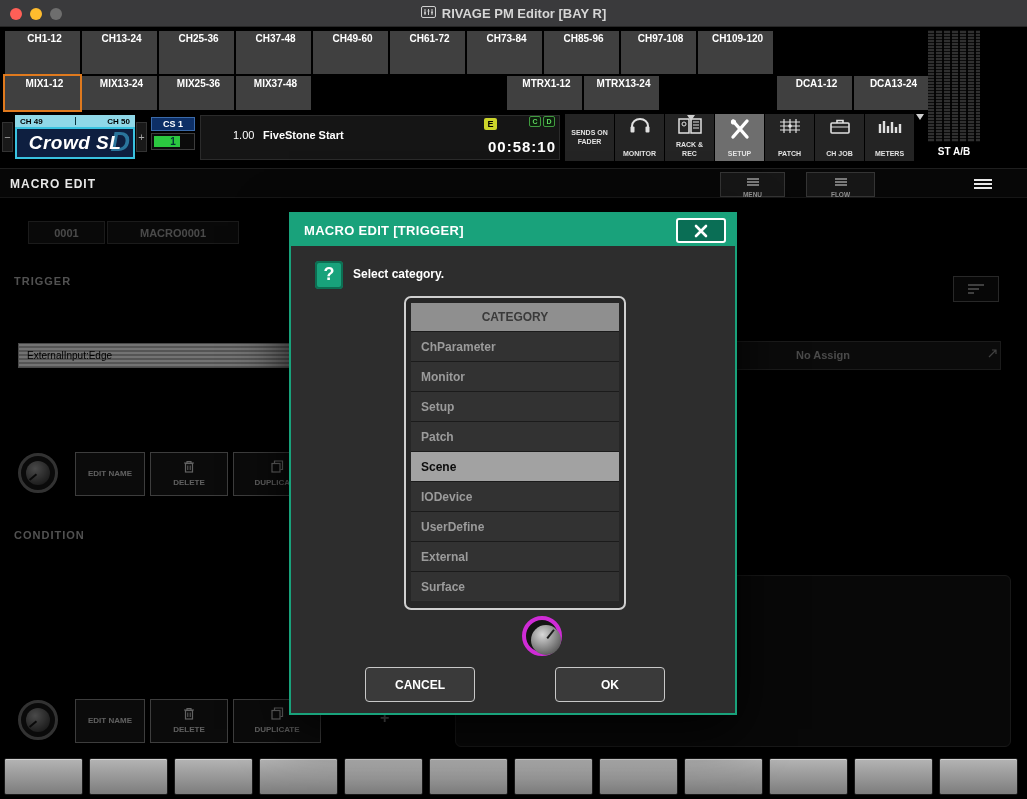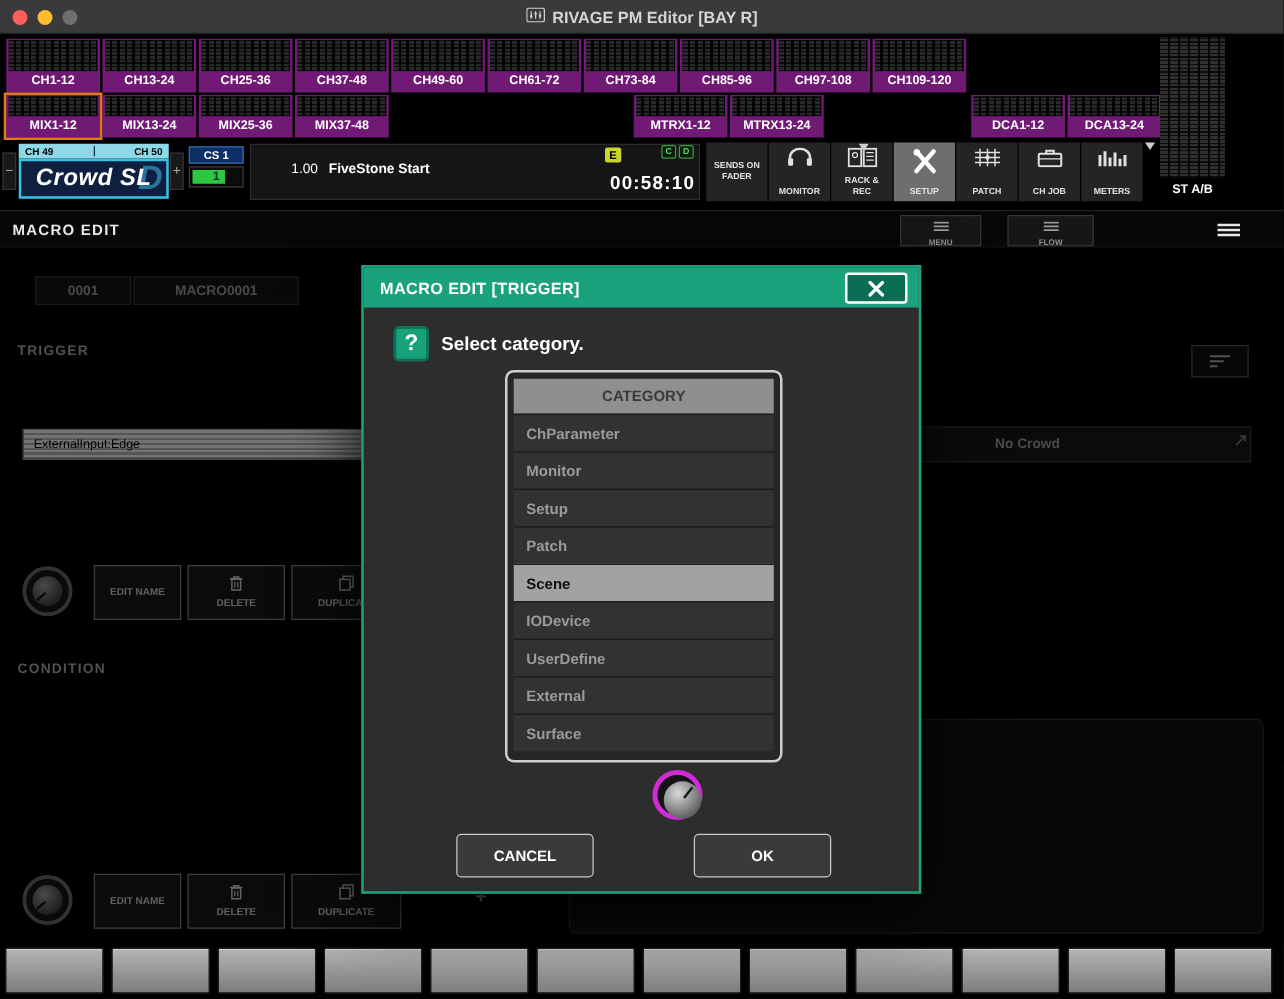--- a/index.html
+++ b/index.html
@@ -10,21 +10,21 @@
   
   .titlebar { position:absolute; left:0; top:0; width:1027px; height:27px; background:#3a3a3c; display:flex; align-items:center; justify-content:center; border-bottom:1px solid #262626; }
   .traffic { position:absolute; left:10px; top:8px; display:flex; gap:8px; }
   .light { width:12px; height:12px; border-radius:50%; }
   .light.red{background:#ff5f57}.light.yellow{background:#febc2e}.light.gray{background:#6e6e6e}
   .title-text { color:#d6d6d6; font-size:13px; font-weight:bold; display:flex; align-items:center; gap:6px; }
 
   
   #nav-row1 { position:absolute; left:5px; top:31px; display:flex; gap:2px; }
   #nav-row2 { position:absolute; left:5px; top:76px; display:flex; gap:2px; }
-  .nav-block { width:75px; height:43px; background:#701a75; display:flex; flex-direction:column; }
+  .nav-block { width:75px; height:43px; background:#404040; display:flex; }
   .nav-block.short { height:34px; }
   .mini-meters { height:25px; margin:1px 2px 0 2px;
     background-image: repeating-linear-gradient(0deg, rgba(0,0,0,.75) 0 1px, transparent 1px 3px),
                       repeating-linear-gradient(90deg, #292929 0 4px, #040404 4px 6px); }
   .short .mini-meters { height:16px; }
   .nav-label { flex:1; color:#fff; font-size:10px; font-weight:bold; text-align:center; padding-top:2px; white-space:nowrap; }
   .nav-block.selected { outline:2px solid #e07a1e; }
   .spacer-a { width:192px; } .spacer-b { width:114px; }
   .master-meters { position:absolute; left:928px; top:30px; width:52px; height:112px;
     background-image: repeating-linear-gradient(0deg, rgba(0,0,0,.75) 0 1px, transparent 1px 3px),
@@ -99,21 +99,21 @@
 
   
   .dim { position:absolute; left:0; top:198px; width:1027px; height:558px; background:rgba(0,0,0,.52); z-index:5; }
 
   
   .dialog { position:absolute; left:289px; top:212px; width:448px; height:503px; background:#2d2d2d; border:2px solid #19a27b; z-index:10; box-shadow:0 14px 50px rgba(0,0,0,.85); }
   .dialog-header { position:absolute; left:0; top:0; right:0; height:32px; background:#19a27b; display:flex; align-items:center; padding-left:13px; }
   .dialog-title { color:#fff; font-size:13px; font-weight:bold; letter-spacing:.3px; }
   .dialog-close { position:absolute; right:9px; top:4px; width:50px; height:25px; background:#0a6e55; border:2px solid #fff; border-radius:3px; display:flex; align-items:center; justify-content:center; cursor:pointer; }
   .help-icon { position:absolute; left:24px; top:47px; width:28px; height:28px; background:#18a27b; border-radius:4px; color:#fff; font-size:18px; font-weight:bold; text-align:center; line-height:27px; box-shadow:inset 0 0 0 2px #0c6e52; }
-  .dlg-prompt { position:absolute; left:62px; top:53px; color:#fff; font-size:15px; font-weight:bold; }
+  .dlg-prompt { position:absolute; left:62px; top:53px; color:#fff; font-size:12px; font-weight:bold; }
   #dialog-list { position:absolute; left:113px; top:82px; width:222px; height:314px; border:2px solid #cfcfcf; border-radius:7px; background:#262626; padding:5px; overflow:hidden; }
   .list-header { height:28px; background:#8f8f8f; color:#3a3a3a; font-size:12px; font-weight:bold; text-align:center; line-height:28px; }
   .list-item { height:30px; background:#323232; color:#9b9b9b; font-size:12px; font-weight:bold; line-height:30px; padding-left:10px; border-top:1px solid #1b1b1b; cursor:pointer; }
   .list-item.selected { background:#a2a2a2; color:#0d0d0d; }
   .dialog-knob { position:absolute; left:231px; top:402px; width:40px; height:40px; border-radius:50%; border:4px solid #cf2bd6; background:#141414; }
   .dk-inner { position:absolute; left:5px; top:5px; width:30px; height:30px; border-radius:50%; background:radial-gradient(circle at 38% 32%, #d8d8d8, #5a5a5a 78%); }
   .dk-ptr { position:absolute; left:50%; top:2px; width:2px; height:11px; margin-left:-1px; background:#1a1a1a; transform-origin:50% 13px; transform:rotate(38deg); }
   .dlg-btn { position:absolute; top:453px; width:110px; height:35px; background:#3a3a3a; border:1px solid #c8c8c8; border-radius:4px; color:#fff; font-size:12px; font-weight:bold; display:flex; align-items:center; justify-content:center; cursor:pointer; }
   .cancel-btn { left:74px; } .ok-btn { left:264px; }
 </style>
@@ -337,21 +337,21 @@
   <div class="tab-box tab-num">0001</div>
   <div class="tab-box tab-name">MACRO0001</div>
   <div class="section-label trigger-label">TRIGGER</div>
   <div class="sort-btn" id="sort-btn">
       <svg width="18" height="12" viewBox="0 0 18 12">
         <path d="M1 2h16M1 6h11M1 10h6" stroke="#aaa" stroke-width="1.6"></path>
       </svg>
     </div>
   <div class="trigger-row">ExternalInput:Edge</div>
   <div class="assign-box">
-    <span class="assign-text">No Crowd</span>
+    <span class="assign-text">No Assign</span>
     <span class="expand-ic" id="expand-ic"><svg width="9" height="9" viewBox="0 0 9 9">
           <path d="M1 8 L8 1 M4 1 h4 v4" fill="none" stroke="#888" stroke-width="1.2"></path>
         </svg></span>
   </div>
   <div class="knob-gray kg1">
     <div class="knob-gray-inner">
         <div class="knob-gray-ptr"></div>
       </div>
   </div>
   <div class="actions act1" id="trigger-actions">

